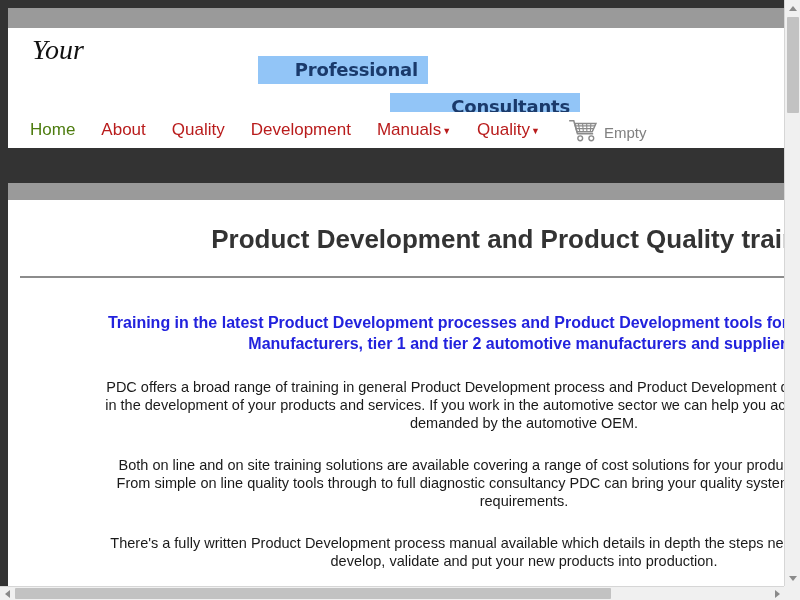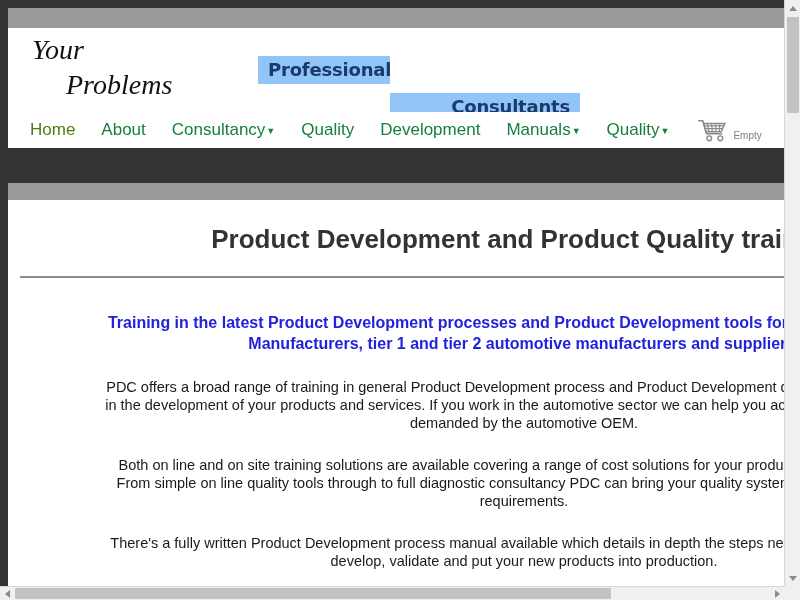--- a/index.html
+++ b/index.html
@@ -89,56 +89,56 @@
     display: block;
     background: #92c5f7;
     color: #1a3a6b;
     font-family: "DejaVu Sans", sans-serif;
     font-weight: bold;
     font-size: 18px;
     letter-spacing: -0.2px;
     padding: 3px 10px 4px 10px;
     white-space: nowrap;
   }
-  .banner .b1 { width: 132px; margin-left: 0px;   text-align: right;  }
+  .banner .b1 { width: 170px; margin-left: 0px;   text-align: right;  }
   .banner .b2 { width: 190px; margin-left: 57px;  text-align: right; margin-top: 9px; }
   .banner .b3 { width: 190px; margin-left: 132px; text-align: right; margin-top: 9px; }
 
   
   .navbar {
     position: absolute;
     left: 8px; top: 112px;
     width: 1032px; height: 36px;
     background: #ffffff;
     display: flex;
     align-items: center;
     padding-left: 22px;
   }
   .nav-item {
     font-size: 17px;
-    color: #15803d;
+    color: #b91c1c;
     margin-right: 26px;
     white-space: nowrap;
     cursor: pointer;
   }
   .nav-item.active { color: #4d7c0f; }
   .caret {
     font-size: 9px;
     vertical-align: middle;
     margin-left: 1px;
   }
   .cart-wrap {
     display: flex;
     align-items: flex-end;
     margin-left: 2px;
     cursor: pointer;
   }
   .cart-icon { width: 30px; height: 24px; display: block; }
   .cart-label {
-    font-size: 10px;
+    font-size: 15px;
     color: #808080;
     margin-left: 6px;
     margin-bottom: 1px;
   }
 
   
   .mid-dark {
     position: absolute;
     left: 0; top: 148px;
     width: 1048px; height: 35px;
@@ -263,21 +263,20 @@
 
   <div id="page">
 
     <div class="top-dark"></div>
     <div class="gray-band-top"></div>
 
     <div class="header-card">
 
       <div class="logo-left">
         <span class="l1">Your</span>
-        <span class="l2">Problems</span>
       </div>
 
       <div class="banner">
         <span class="b1">Professional</span>
         <span class="b3">Consultants</span>
       </div>
 
       <div class="logo-right">
         <span class="r1">Our</span>
         <span class="r2">Solutions</span>
@@ -287,23 +286,20 @@
     <div class="navbar">
 
       <div class="nav-item active">
         <span>Home</span>
       </div>
 
       <div class="nav-item">
         <span>About</span>
       </div>
 
-      <div class="nav-item">
-        <span>Consultancy</span><span class="caret">▼</span>
-      </div>
 
       <div class="nav-item">
         <span>Quality</span>
       </div>
 
       <div class="nav-item">
         <span>Development</span>
       </div>
 
       <div class="nav-item">

